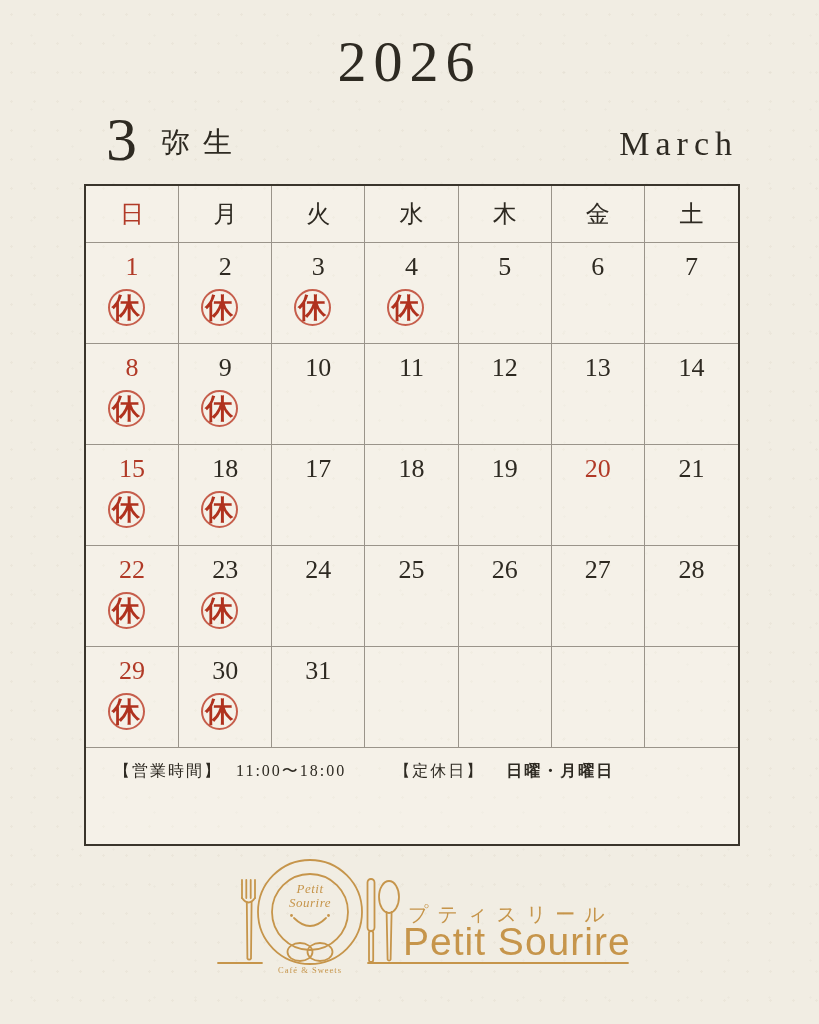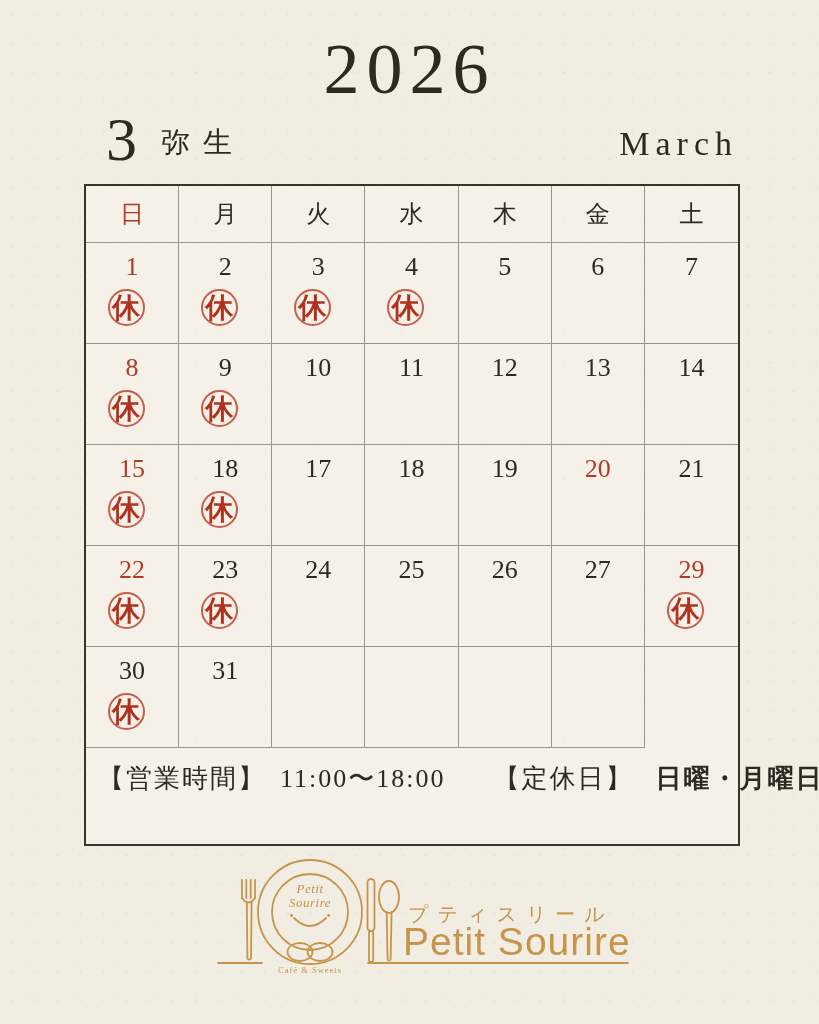--- a/index.html
+++ b/index.html
@@ -9,21 +9,21 @@
     background-image:
       radial-gradient(rgba(120,100,70,.05) 1px, transparent 1.3px),
       radial-gradient(rgba(120,100,70,.035) 1px, transparent 1.4px);
     background-size:23px 29px,41px 37px;
     background-position:0 0,11px 17px;
     font-family:"Liberation Serif","DejaVu Serif",serif;
     color:var(--ink,#2e2a22);
   }
   .year{
     position:absolute;top:30px;left:0;width:819px;text-align:center;
-    font-size:72px;letter-spacing:7px;line-height:1.1;color:var(--ink);
+    font-size:58px;letter-spacing:7px;line-height:1.1;color:var(--ink);
   }
   .month-row{
     position:absolute;top:104px;left:84px;width:656px;height:66px;
     display:flex;align-items:flex-end;
   }
   .month-num{font-size:62px;line-height:1;margin-left:22px;}
   .month-wafu{font-size:29px;letter-spacing:13px;margin-left:24px;margin-bottom:7px;}
   .month-en{font-size:34px;letter-spacing:6px;margin-left:auto;margin-bottom:7px;margin-right:2px;}
   .calendar{
     position:absolute;top:184px;left:84px;width:656px;height:662px;
@@ -49,23 +49,23 @@
   .num{font-size:26px;line-height:1;}
   .red{color:var(--red,#b13a27);}
   .stamp{
     width:37px;height:37px;margin-top:9px;margin-left:-12px;
     border:2px solid rgba(186,58,36,.8);border-radius:50%;
     box-sizing:border-box;display:flex;align-items:center;justify-content:center;
     color:var(--stamp,#b0321e);font-size:28px;font-weight:bold;line-height:1;
     overflow:visible;
   }
   .info-row{
-    box-sizing:border-box;height:99px;padding:13px 12px 0 12px;
+    box-sizing:border-box;height:99px;padding:13px 12px 0 28px;
     display:flex;align-items:flex-start;
-    font-size:26px;letter-spacing:2px;white-space:nowrap;
+    font-size:16px;letter-spacing:2px;white-space:nowrap;
   }
   .info-row .v{margin-left:14px;}
   .info-row .gap{margin-left:48px;}
   .info-row .v2{margin-left:22px;font-weight:bold;}
   .logo{position:absolute;top:855px;left:190px;}
   .logo-script{font-family:"Liberation Serif","DejaVu Serif",serif;font-style:italic;font-size:13px;letter-spacing:.5px;}
   .logo-caption{font-family:"Liberation Serif","DejaVu Serif",serif;font-size:8.5px;letter-spacing:1px;}
   .logo-kana{font-family:"Liberation Sans","DejaVu Sans",sans-serif;font-size:20px;letter-spacing:9px;}
   .logo-name{font-family:"Liberation Sans","DejaVu Sans",sans-serif;font-size:39px;letter-spacing:1px;}
 </style>
@@ -176,20 +176,23 @@
           <div class="num">24</div>
         </div>
         <div class="cell">
           <div class="num">25</div>
         </div>
         <div class="cell">
           <div class="num">26</div>
         </div>
         <div class="cell">
           <div class="num">27</div>
+        </div>
+        <div class="cell">
+          <div class="num">28</div>
         </div>
         <div class="cell">
           <div class="num red">29</div>
           <div class="stamp">休</div>
         </div>
         <div class="cell">
           <div class="num">30</div>
           <div class="stamp">休</div>
         </div>
         <div class="cell">

